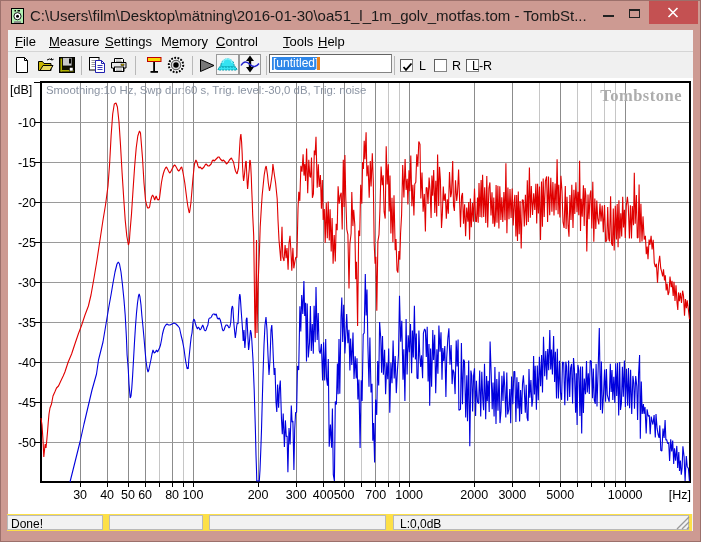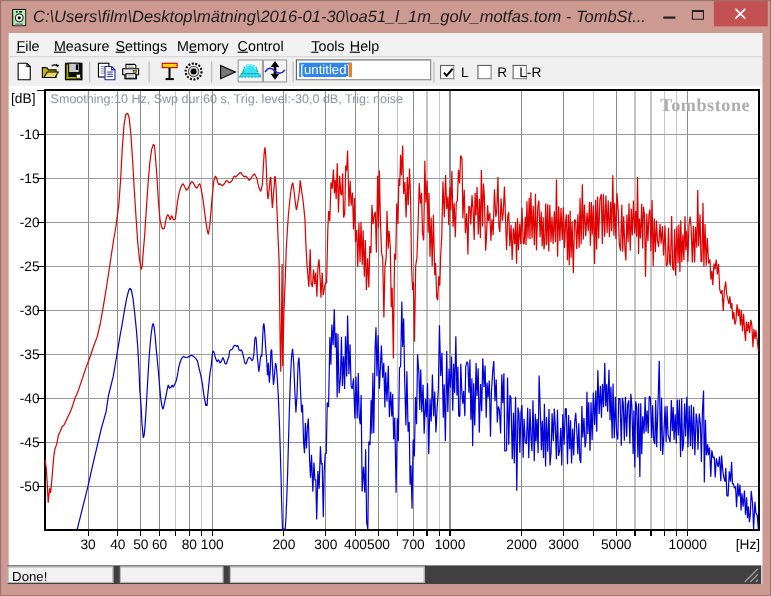--- a/index.html
+++ b/index.html
@@ -1,36 +1,36 @@
 <!DOCTYPE html>
 <html><head><meta charset="utf-8"><style>
 * { margin:0; padding:0; box-sizing:border-box; }
 body { width:701px; height:542px; position:relative; font-family:"Liberation Sans", sans-serif; background:#c9908a; overflow:hidden; }
 .frame { position:absolute; left:0; top:0; width:701px; height:542px; border:1px solid #9c706b; background:#cd9a92; }
 .client { position:absolute; left:8px; top:30px; width:685px; height:501px; background:#f0f0f0; }
 .titlebar { position:absolute; left:0; top:1px; width:701px; height:29px; color:#1a1a1a; }
 .title-ico { position:absolute; left:11px; top:7px; width:13px; height:16px; }
-.title-text { position:absolute; left:30px; top:6px; font-size:15px; white-space:nowrap;font-style:italic; }
+.title-text { position:absolute; left:30px; top:6px; font-size:15px; white-space:nowrap; }
 .btn-min { position:absolute; left:603px; top:14px; width:11px; height:2px; background:#222; }
 .btn-max { position:absolute; left:629px; top:8px; width:11px; height:9px; border:1px solid #222; border-top:2px solid #222; }
 .btn-close { position:absolute; left:649px; top:0px; width:49px; height:23px; background:#c45152; }
 .menubar { position:absolute; left:8px; top:30px; width:685px; height:22px; background:#f2f2f2; border-bottom:1px solid #d5d5d5; font-size:13px; color:#000; }
 .menubar span { position:absolute; top:4px; }
 .menubar u { text-decoration:underline; }
 .toolbar { position:absolute; left:8px; top:53px; width:685px; height:25px; background:#f0f0f0; }
 .tsep { position:absolute; top:3px; width:1px; height:19px; background:#b8b8b8; }
 .ticon { position:absolute; top:3px; width:18px; height:18px; }
 .editbox { position:absolute; left:261px; top:1px; width:123px; height:19px; background:#fff; border:1px solid #848484; border-top-color:#646464; border-left-color:#646464; }
 .editsel { position:absolute; left:2px; top:2px; background:#2e86e8; color:#fff; font-size:12px; height:13px; line-height:13px; padding:0 1px; }
 .caret { position:absolute; left:47px; top:2px; width:3px; height:13px; background:#e8821e; }
 .tbtn { position:absolute; top:1px; height:21px; background:#f6f6f6; border:1px solid #9a9a9a; }
 .cbox { position:absolute; top:6px; width:13px; height:13px; background:#fff; border:1px solid #848484; border-top-color:#5f5f5f; border-left-color:#5f5f5f; }
 .clabel { position:absolute; top:6px; font-size:12.5px; color:#000; }
 .chart { position:absolute; left:8px; top:78px; width:685px; height:436px; background:#fff; }
-.statusbar { position:absolute; left:7px; top:514px; width:685px; height:17px; background:#404040; font-size:12px; }
+.statusbar { position:absolute; left:7px; top:514px; width:685px; height:17px; background:#fde047; font-size:12px; }
 .spanel { position:absolute; top:1px; height:15px; border:1px solid #b9b9b9; background:#f2f2f2; }
 .sbar-text { position:absolute; top:1px; left:3px; white-space:nowrap; }
 </style></head>
 <body>
 <div class="frame"></div>
 <div class="titlebar">
   <svg class="title-ico" viewBox="0 0 13 16">
       <rect x="0.5" y="0.5" width="12" height="15" fill="#b2f0b2" stroke="#000"></rect>
       <rect x="3.5" y="2" width="1.5" height="1.5" fill="#000"></rect>
       <rect x="6.5" y="2" width="2.5" height="1.5" fill="#000"></rect>
@@ -235,15 +235,18 @@
   <div class="clabel" style="left:444px">R</div>
   <div class="cbox" style="left:458px"></div>
   <div class="clabel" style="left:464px">L-R</div>
 </div>
 <div class="statusbar">
   <div class="spanel" style="left:0px;width:96px">
       <div class="sbar-text">Done!</div>
     </div>
   <div class="spanel" style="left:102px;width:94px"></div>
   <div class="spanel" style="left:202px;width:177px"></div>
+  <div class="spanel" style="left:386px;width:296px">
+      <div class="sbar-text" style="left:6px">L:0,0dB</div>
+    </div>
   <svg style="position:absolute;right:2px;bottom:1px" width="14" height="14" viewBox="0 0 14 14">
       <path d="M13 1 L1 13 M13 6 L6 13 M13 11 L11 13" stroke="#999" stroke-width="1.3"></path>
     </svg>
 </div>
 </body></html>

